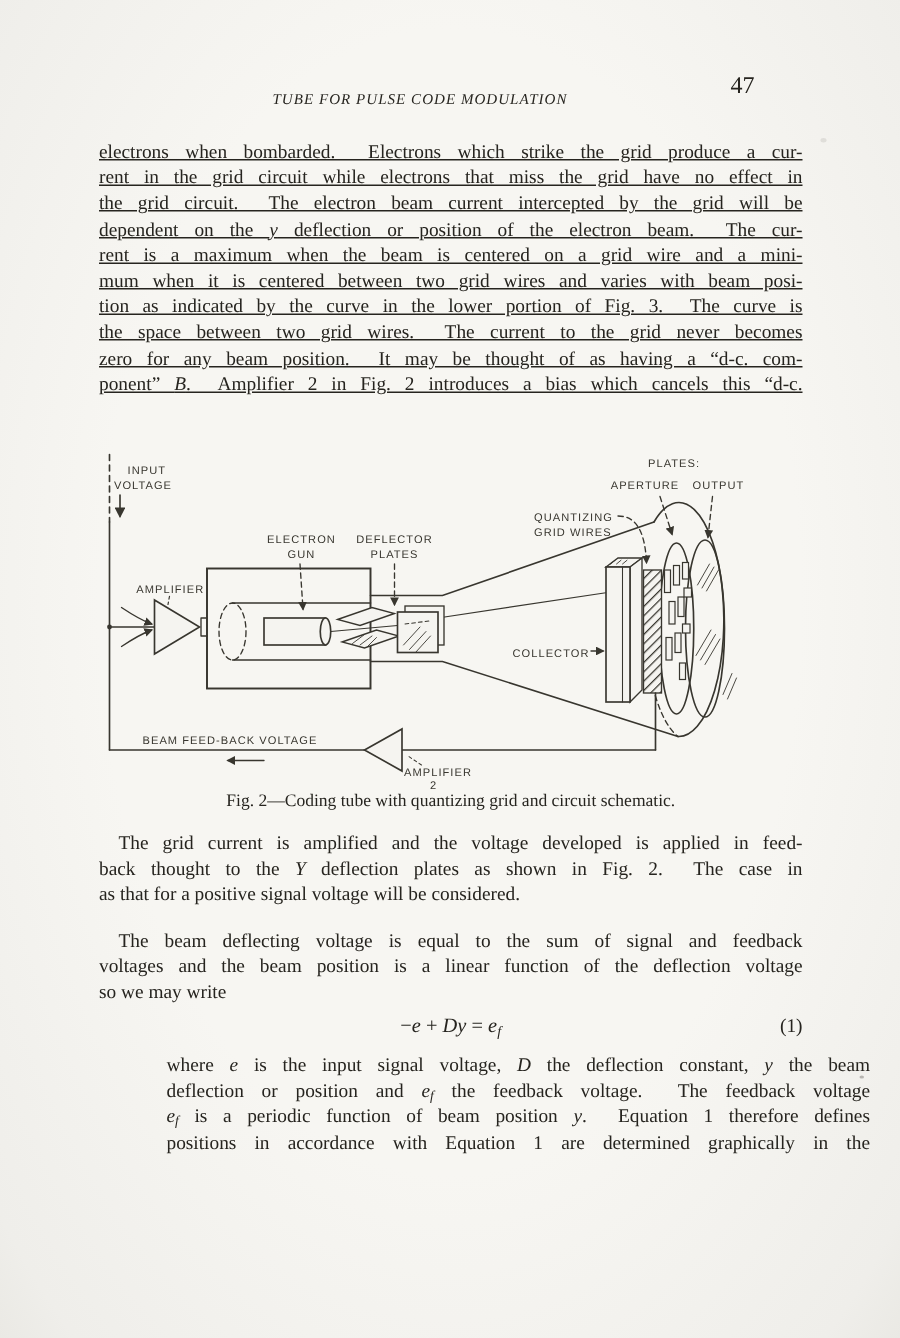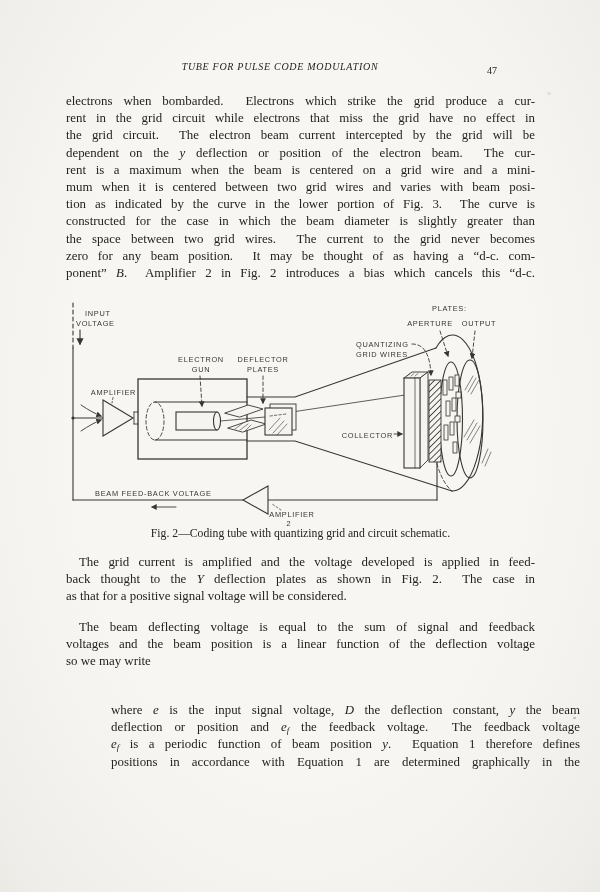--- a/index.html
+++ b/index.html
@@ -3,24 +3,24 @@
 <meta charset="utf-8">
 <style>
   html,body { margin:0; padding:0; background:#9a9894; }
   .page {
     position:relative; width:600px; height:892px; overflow:hidden;
     background: radial-gradient(ellipse at 50% 45%, #f7f6f2 55%, #efeeea 92%, #eae9e4 100%);
     font-family:"Liberation Serif", serif; color:#26241f;
   }
   .header-title { position:absolute; left:66px; top:61px; width:428px; text-align:center;
     font-style:italic; font-size:10px; letter-spacing:0.7px; }
-  .page-number { position:absolute; left:487px; top:65px; font-size:10px; }
+  .page-number { position:absolute; left:487px; top:49px; font-size:16px; }
 
   .para { position:absolute; left:66px; width:469px; line-height:17.2px; font-size:12.9px; }
-  #p1 { top:93px; } #p2 { top:554px; } #p3 { top:619px; } #p4 { top:702px;margin-left:45px; }
+  #p1 { top:93px;text-decoration:underline; } #p2 { top:554px; } #p3 { top:619px; } #p4 { top:702px;margin-left:45px; }
   .line { white-space:nowrap; text-justify:inter-word; }
   .line.jf { text-align-last:justify; }
   .para.indent .line:first-child { text-indent:13px; }
   .it { font-style:italic; }
   .sub { font-size:0.7em; vertical-align:-0.25em; line-height:0; }
 
   .equation { position:absolute; left:66px; top:676px; width:469px; text-align:center; font-size:13.6px; }
   .eq-num { position:absolute; right:0; top:1px; font-size:12.9px; }
 
   .fig-caption { position:absolute; left:66px; top:527px; width:469px; text-align:center; font-size:11.7px; }
@@ -42,21 +42,20 @@
   <div class="page-number">47</div>
 
   <div class="para" id="p1">
       <div class="line jf"><span>electrons when bombarded.&nbsp; Electrons which strike the grid produce a cur-</span></div>
       <div class="line jf"><span>rent in the grid circuit while electrons that miss the grid have no effect in</span></div>
       <div class="line jf"><span>the grid circuit.&nbsp; The electron beam current intercepted by the grid will be</span></div>
       <div class="line jf"><span>dependent on the </span><span class="it">y</span><span> deflection or position of the electron beam.&nbsp; The cur-</span></div>
       <div class="line jf"><span>rent is a maximum when the beam is centered on a grid wire and a mini-</span></div>
       <div class="line jf"><span>mum when it is centered between two grid wires and varies with beam posi-</span></div>
       <div class="line jf"><span>tion as indicated by the curve in the lower portion of Fig. 3.&nbsp; The curve is</span></div>
-      <div class="line jf"><span>constructed for the case in which the beam diameter is slightly greater than</span></div>
       <div class="line jf"><span>the space between two grid wires.&nbsp; The current to the grid never becomes</span></div>
       <div class="line jf"><span>zero for any beam position.&nbsp; It may be thought of as having a “d-c. com-</span></div>
       <div class="line jf"><span>ponent” </span><span class="it">B</span><span>.&nbsp; Amplifier 2 in Fig. 2 introduces a bias which cancels this “d-c.</span></div>
     </div>
 
   <svg class="figure" width="482" height="228" viewBox="0 0 482 228">
     <defs>
       <marker id="ah" viewBox="0 0 10 10" refX="8" refY="5" markerWidth="6.5" markerHeight="6.5" orient="auto-start-reverse">
         <path d="M0,0 L10,5 L0,10 z" fill="#38362f"></path>
       </marker>
@@ -190,20 +189,24 @@
       <div class="line jf"><span>The grid current is amplified and the voltage developed is applied in feed-</span></div>
       <div class="line jf"><span>back thought to the </span><span class="it">Y</span><span> deflection plates as shown in Fig. 2.&nbsp; The case in</span></div>
       <div class="line"><span>as that for a positive signal voltage will be considered.</span></div>
     </div>
   <div class="para indent" id="p3">
       <div class="line jf"><span>The beam deflecting voltage is equal to the sum of signal and feedback</span></div>
       <div class="line jf"><span>voltages and the beam position is a linear function of the deflection voltage</span></div>
       <div class="line"><span>so we may write</span></div>
     </div>
 
+  <div class="equation">
+    <span id="eq-body"><span>−</span><span class="it">e</span><span> + </span><span class="it">Dy</span><span> = </span><span class="it">e</span><span class="it sub">f</span></span>
+    <span class="eq-num">(1)</span>
+  </div>
 
   <div class="para" id="p4">
       <div class="line jf"><span>where </span><span class="it">e</span><span> is the input signal voltage, </span><span class="it">D</span><span> the deflection constant, </span><span class="it">y</span><span> the beam</span></div>
       <div class="line jf"><span>deflection or position and </span><span class="it">e</span><span class="it sub">f</span><span> the feedback voltage.&nbsp; The feedback voltage</span></div>
       <div class="line jf"><span class="it">e</span><span class="it sub">f</span><span> is a periodic function of beam position </span><span class="it">y</span><span>.&nbsp; Equation 1 therefore defines</span></div>
       <div class="line jf"><span>positions in accordance with Equation 1 are determined graphically in the</span></div>
     </div>
 
   <div class="speck speck1"></div>
   <div class="speck speck2"></div>

